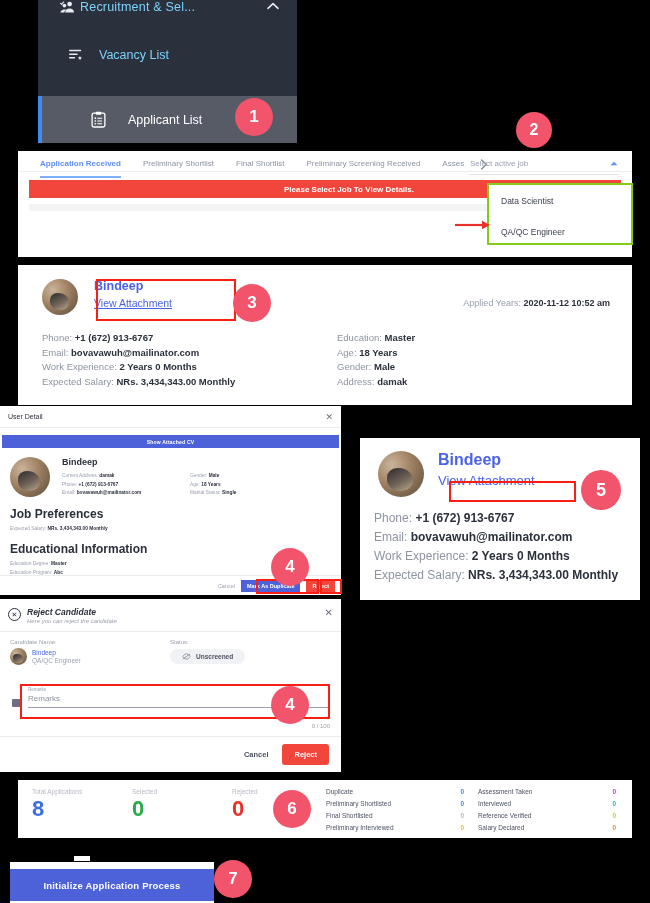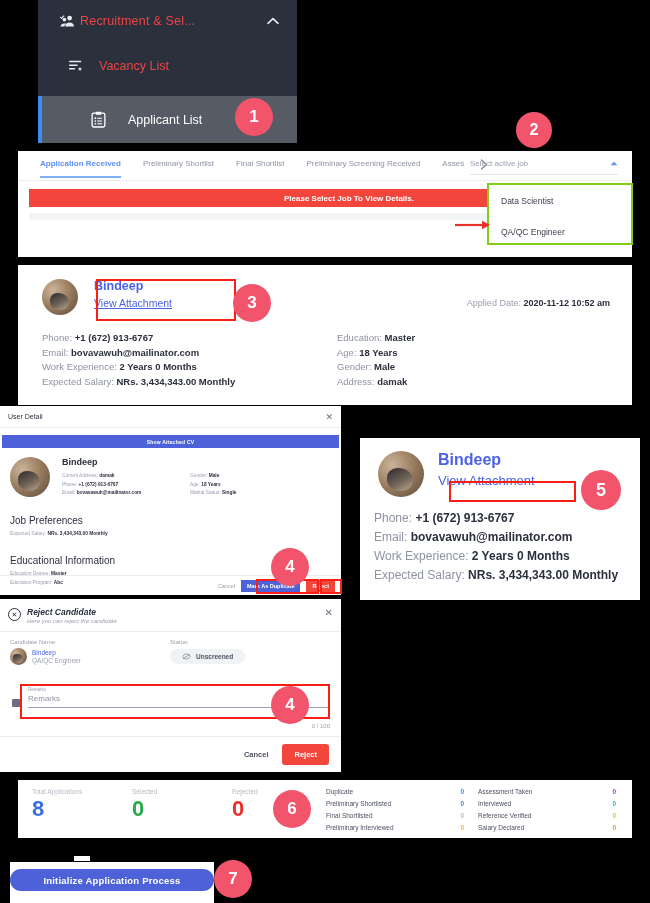--- a/index.html
+++ b/index.html
@@ -23,41 +23,41 @@
   }
 
   
   .redbox { position:absolute; border: 2px solid #fa1e14; z-index: 30; }
 
   
   .sidebar {
     position:absolute; left:38px; top:0; width:259px; height:143px;
     background:#2b303d;
   }
-  .sb-row { display:flex; align-items:center; height:40px; color:#ef4444; }
+  .sb-row { display:flex; align-items:flex-start; height:40px; color:#7dd3fc; }
   .sb-parent { height:42px; padding-left:18px; }
   .sb-parent .sb-label { font-size:12.5px; letter-spacing:.2px; }
   .sb-chev { margin-left:auto; margin-right:18px; font-size:11px; }
   .sb-icon { width:24px; display:flex; align-items:center; justify-content:center; }
   .sb-child { height:36px; padding-left:48px; font-size:12.5px; }
   .sb-active {
     position:absolute; left:0; top:96px; width:259px; height:47px;
     background:#565b66; display:flex; align-items:center;
     border-left:4px solid #3b8df5;
   }
   .sb-active .sb-icon { margin-left:44px; }
   .sb-active .sb-label { margin-left:18px; font-size:12.5px; color:#fff; }
   .sb-gapbar { position:absolute; left:0; top:42px; width:259px; height:54px; background:#2b303d; }
 
   
   .tabs-panel {
     position:absolute; left:18px; top:151px; width:614px; height:106px;
     background:#fff;
   }
-  .tabrow { display:flex; align-items:flex-start; height:30px; padding-top:8px;
+  .tabrow { display:flex; align-items:flex-start; height:21px; padding-top:8px;
             border-bottom:1px solid #eceef1; position:relative; }
   .tab { font-size:8px; color:#8d93a1; padding:0 0 8px 0; margin-left:22px; white-space:nowrap; }
   .tab.active { color:#5f8ff5; font-weight:700; border-bottom:2px solid #7fb0f7; }
   .tab-more { margin-left:16px; color:#7d8391; font-size:10px; }
   .select-job {
     position:absolute; right:14px; top:2px; width:148px; height:22px;
     border-bottom:1px solid #dfe2e8; display:flex; align-items:center;
   }
   .select-job .sj-text { font-size:8px; color:#9aa0ae; }
   .select-job .sj-caret { margin-left:auto; color:#5f8ff5; font-size:7px; }
@@ -116,21 +116,21 @@
   .ud-av::after{ content:""; position:absolute; left:20%; top:36%; width:56%; height:50%;
     background:linear-gradient(150deg,#2c2a2d 0%,#6f6257 55%,#bca98c 100%);
     border-radius:40% 55% 45% 50%; }
   .ud-info { margin-left:12px; flex:1; }
   .ud-name { font-size:9px; font-weight:700; color:#2b303d; }
   .ud-grid { display:flex; margin-top:5px; }
   .ud-gcol { width:128px; }
   .ud-kv { font-size:4.8px; color:#9aa0ae; line-height:8.5px; }
   .ud-kv b { color:#2b303d; }
   .ud-sec { padding:0 10px; }
-  .ud-h { font-size:10px; font-weight:400; color:#2b303d; margin-top:17px; }
+  .ud-h { font-size:12px; font-weight:700; color:#2b303d; margin-top:9px; }
   .ud-foot { position:absolute; left:0; bottom:0; width:100%; height:20px;
              border-top:1px solid #e9ebef; display:flex; align-items:center;
              justify-content:flex-end; padding-right:6px; gap:6px; }
   .btn-cancel { font-size:5.5px; color:#9aa0ae; }
   .btn-dup { background:#4d61d8; color:#fff; font-size:5.5px; font-weight:700;
              padding:3px 6px; }
   .btn-reject-sm { background:#f2453c; color:#fff; font-size:5.5px; font-weight:700;
              padding:3px 6px; }
 
   
@@ -197,23 +197,23 @@
   .st-lab { font-size:6.5px; color:#b6bac4; }
   .st-num { font-size:22px; font-weight:700; margin-top:1px; }
   .st-right { position:absolute; left:308px; top:5px; display:flex; }
   .st-col { width:152px; }
   .st-row { display:flex; align-items:center; height:12px; }
   .st-rl { font-size:6.5px; color:#4b5160; }
   .st-rv { margin-left:auto; margin-right:14px; font-size:6.5px; font-weight:700; }
 
   
   .initpanel { position:absolute; left:10px; top:862px; width:204px; height:41px; background:#fff; }
-  .init-btn { position:absolute; left:0; top:7px; width:204px; height:22px;
+  .init-btn { position:absolute; left:0; top:7px; width:204px; height:32px;
               background:#4d61d8; color:#fff; display:flex; align-items:center;
-              justify-content:center; font-size:9.5px; font-weight:700; letter-spacing:.2px;border-radius:11px; }
+              justify-content:center; font-size:9.5px; font-weight:700; letter-spacing:.2px; }
   .tiny-top { position:absolute; left:74px; top:856px; width:16px; height:5px; background:#fff; }
 </style>
 </head>
 <body>
 
 <div class="page">
 
   <div class="sidebar">
     <div class="sb-gapbar"></div>
 
@@ -304,21 +304,21 @@
 
   <div class="card3">
     <div class="c3-head">
       <div class="avatar"></div>
       <div style="margin-left:16px;">
         <div class="c3-name">Bindeep</div>
         <div class="c3-link">View Attachment</div>
       </div>
     </div>
     <div class="c3-applied">
-      <span>Applied Date:</span>
+      <span>Applied Years:</span>
       <b>2020-11-12 10:52 am</b>
     </div>
     <div class="c3-cols">
       <div class="c3-col">
         <div class="c3-line"><span>Phone:</span> <b>+1 (672) 913-6767</b></div>
         <div class="c3-line"><span>Email:</span> <b>bovavawuh@mailinator.com</b></div>
         <div class="c3-line"><span>Work Experience:</span> <b>2 Years 0 Months</b></div>
         <div class="c3-line"><span>Expected Salary:</span> <b>NRs. 3,434,343.00 Monthly</b></div>
       </div>
       <div class="c3-col">

